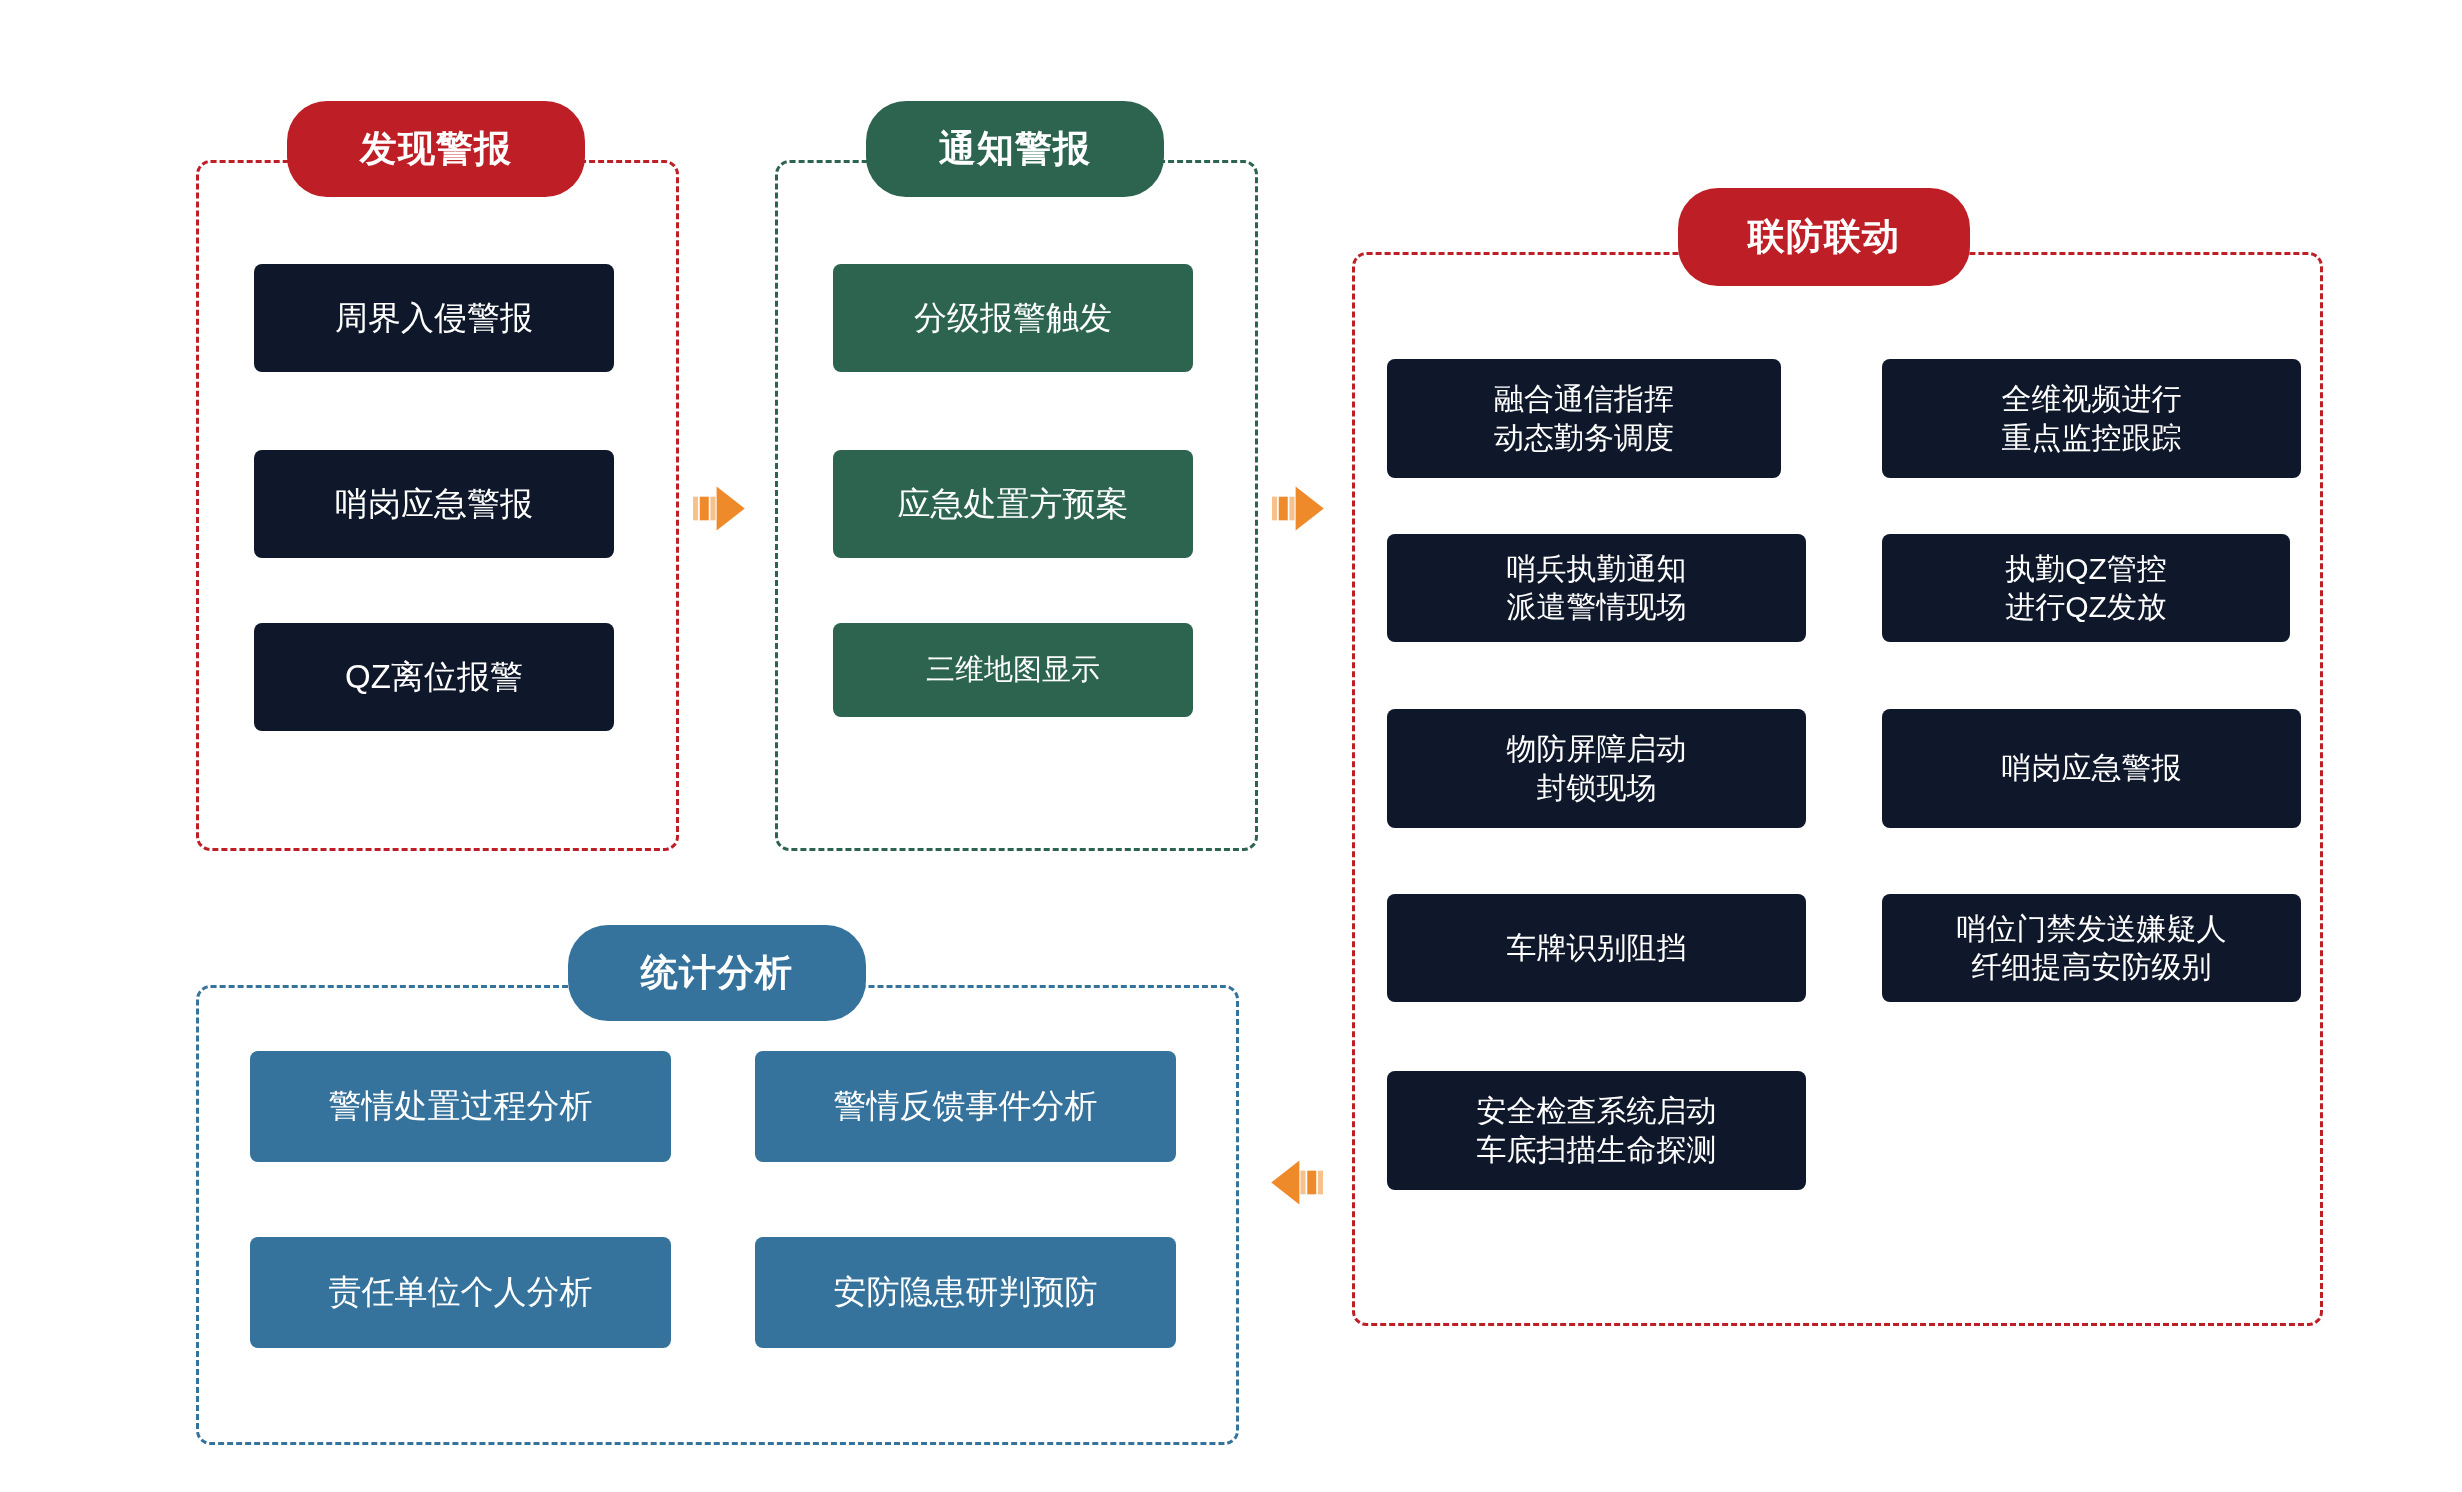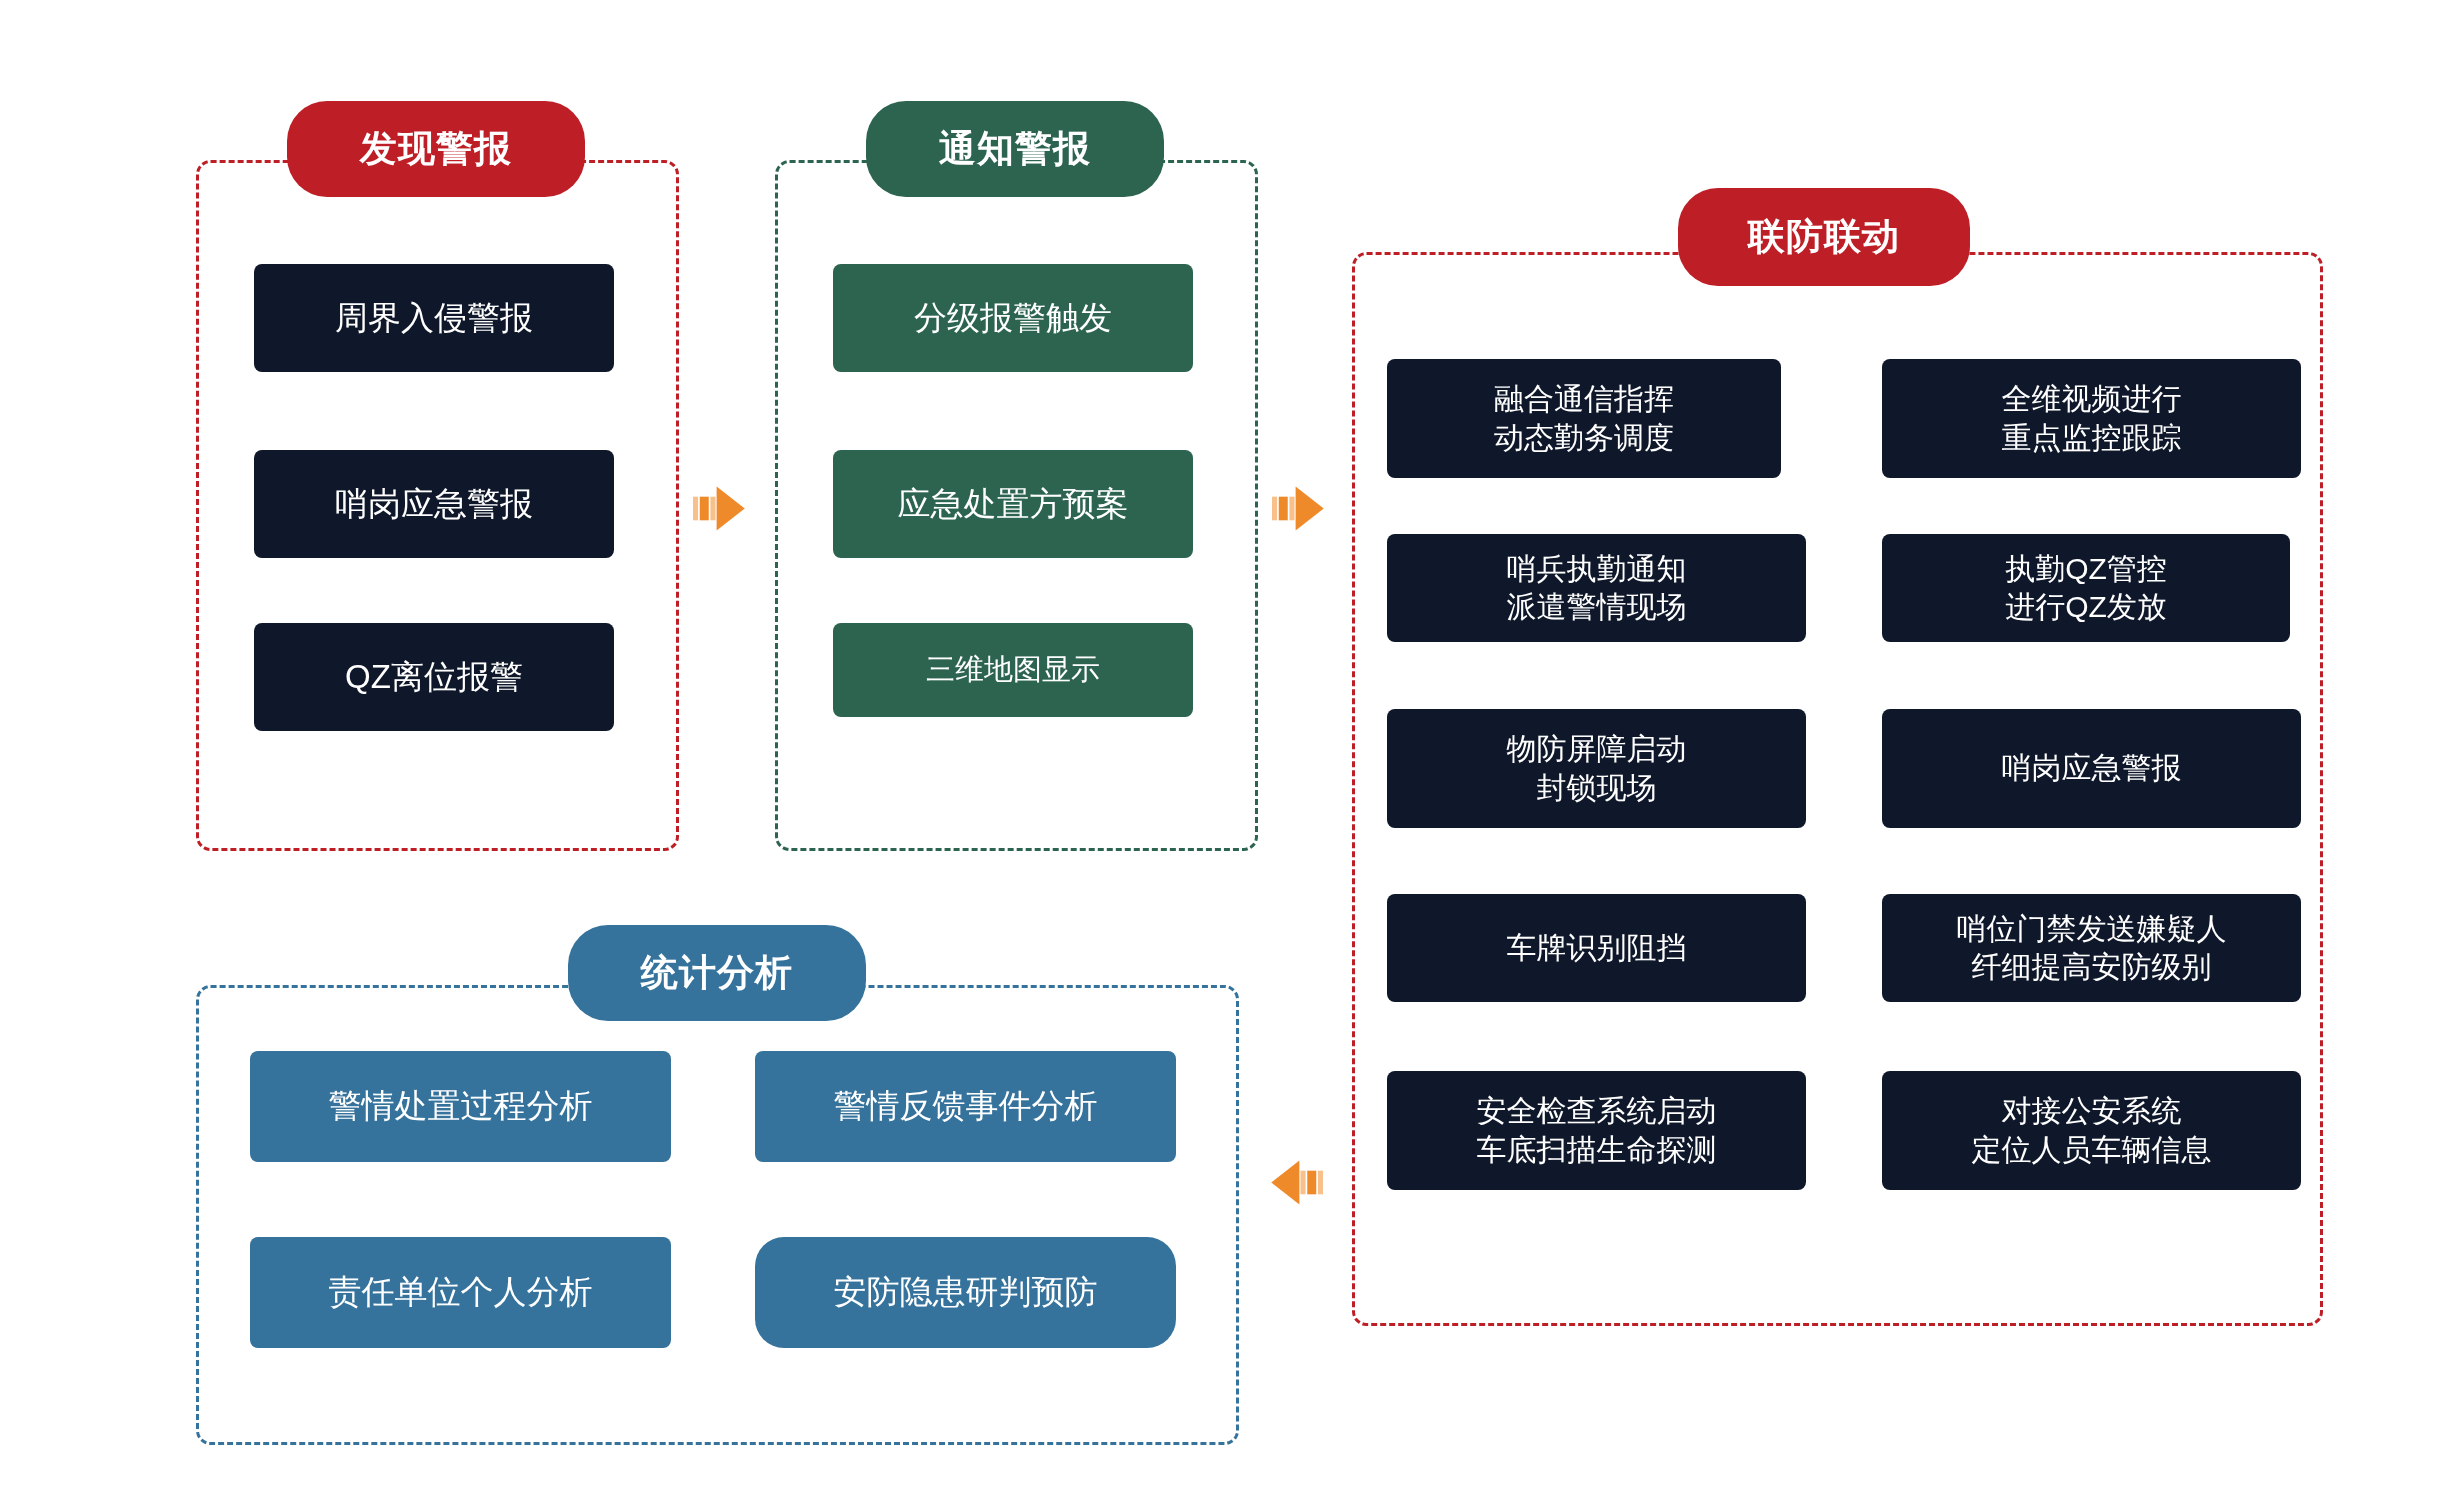--- a/index.html
+++ b/index.html
@@ -134,38 +134,36 @@
   <div class="box red" style="left:1387px; top:1071px; width:419px; height:119px; font-size:30px;">安全检查系统启动
 车底扫描生命探测</div>
 
   <div class="box red" style="left:1882px; top:359px; width:419px; height:119px; font-size:30px;">全维视频进行
 重点监控跟踪</div>
   <div class="box red" style="left:1882px; top:534px; width:408px; height:108px; font-size:30px;">执勤QZ管控
 进行QZ发放</div>
   <div class="box red" style="left:1882px; top:709px; width:419px; height:119px; font-size:30px;">哨岗应急警报</div>
   <div class="box red" style="left:1882px; top:894px; width:419px; height:108px; font-size:30px;">哨位门禁发送嫌疑人
 纤细提高安防级别</div>
-  <div class="box red" style="left:1882px; top:1071px; width:419px; height:119px; font-size:30px;">对接公安系统
-定位人员车辆信息</div>
 
   <div class="arrow" style="left:1269px; top:1157px;">
     <svg width="54" height="51" viewBox="0 0 96 90">
       <path d="M54 6 L54 24 L54 66 L54 84 L4 45 Z" fill="#EF8A2B"></path>
       <rect x="56" y="24" width="9" height="42" fill="#F8C08A"></rect>
       <rect x="68" y="24" width="16" height="42" fill="#EF8A2B"></rect>
       <rect x="87" y="24" width="9" height="42" fill="#F8C08A"></rect>
     </svg>
   </div>
 
   <div class="panel blue" style="left:196px; top:985px; width:1043px; height:460px;"></div>
 
   <div class="pill blue" style="left:568px; top:925px; width:298px; height:96px; font-size:37px;">
     <span>统计分析</span>
   </div>
 
   <div class="box blue" style="left:250px; top:1051px; width:421px; height:111px; font-size:33px;">警情处置过程分析</div>
   <div class="box blue" style="left:250px; top:1237px; width:421px; height:111px; font-size:33px;">责任单位个人分析</div>
 
   <div class="box blue" style="left:755px; top:1051px; width:421px; height:111px; font-size:33px;">警情反馈事件分析</div>
-  <div class="box blue" style="left:755px; top:1237px; width:421px; height:111px; font-size:33px;border-radius:29px;">安防隐患研判预防</div>
+  <div class="box blue" style="left:755px; top:1237px; width:421px; height:111px; font-size:33px;">安防隐患研判预防</div>
 
 </div>
 
 
 </body></html>

